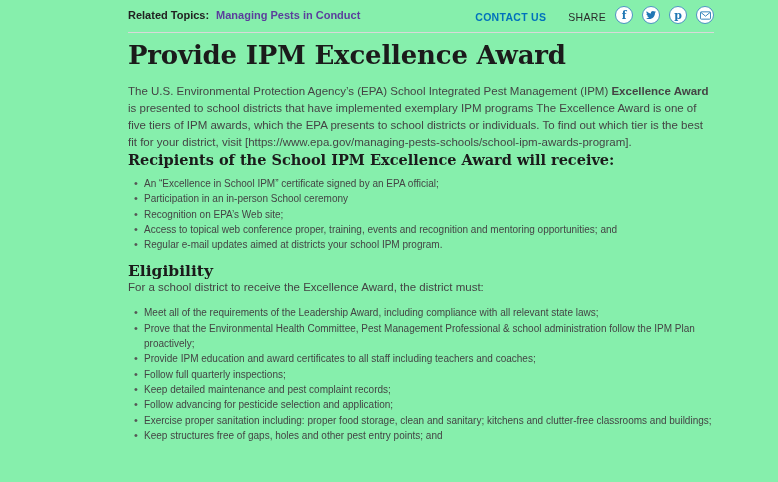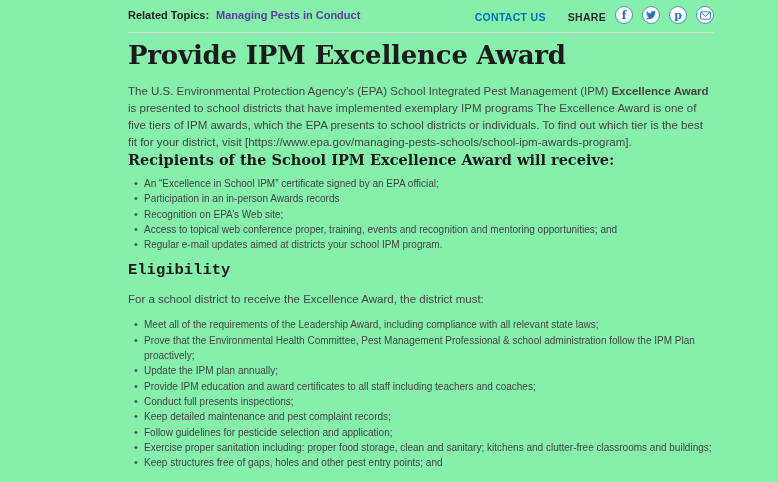--- a/index.html
+++ b/index.html
@@ -39,21 +39,21 @@
     font-size: 10.5px;
     font-weight: 600;
     letter-spacing: 0.3px;
     text-decoration: none;
     cursor: pointer;
     margin-right: 22px;
   }
   .share-label {
     color: #2b2b2b;
     font-size: 10.5px;
-    font-weight: 700;
+    font-weight: 400;
     letter-spacing: 0.3px;
     margin-right: 9px;
   }
   .share-icons { display: flex; align-items: center; gap: 9px; }
   .icon-circle {
     width: 18px; height: 18px;
     border: 1.4px solid #4b94c1;
     border-radius: 50%;
     display: flex; align-items: center; justify-content: center;
     background: #ffffff;
@@ -88,23 +88,23 @@
     line-height: 17px;
     color: #444444;
   }
   h2.section-heading {
     font-family: "DejaVu Serif", "Liberation Serif", serif;
     font-size: 14.5px;
     line-height: 18px;
     font-weight: 700;
     color: #1b1b1b;
   }
-  h2.section-heading.eligibility { margin-top: 9px; font-size: 15.5px; line-height: 19px; font-family: Liberation Mono, monospace; }
+  h2.section-heading.eligibility { margin-top: 9px; font-size: 15.5px; line-height: 19px; }
   p.elig-intro {
-    margin-top: 12px;
+    margin-top: 0;
     font-size: 11.5px;
     line-height: 15px;
     color: #444444;
   }
   ul.bullet-list {
     list-style: none;
     margin-top: 7px;
     padding-left: 16px;
   }
   ul.bullet-list.second { margin-top: 10px; }
@@ -163,37 +163,36 @@
     <hr class="divider">
 
     <h1 class="page-title">Provide IPM Excellence Award</h1>
 
     <p class="intro"><span>The U.S. Environmental Protection Agency’s (EPA) School Integrated Pest Management (IPM) </span><strong>Excellence Award</strong><span> is presented to school districts that have implemented exemplary IPM programs The Excellence Award is one of five tiers of IPM awards, which the EPA presents to school districts or individuals. To find out which tier is the best fit for your district, visit [https://www.epa.gov/managing-pests-schools/school-ipm-awards-program].</span></p>
 
     <h2 class="section-heading">Recipients of the School IPM Excellence Award will receive:</h2>
 
     <ul class="bullet-list">
       <li>An “Excellence in School IPM” certificate signed by an EPA official;</li>
-      <li>Participation in an in-person Awards records</li>
+      <li>Participation in an in-person School ceremony</li>
       <li>Recognition on EPA’s Web site;</li>
       <li>Access to topical web conference proper, training, events and recognition and mentoring opportunities; and</li>
       <li>Regular e-mail updates aimed at districts your school IPM program.</li>
     </ul>
 
     <h2 class="section-heading eligibility">Eligibility</h2>
 
     <p class="elig-intro">For a school district to receive the Excellence Award, the district must:</p>
 
     <ul class="bullet-list second">
       <li>Meet all of the requirements of the Leadership Award, including compliance with all relevant state laws;</li>
       <li>Prove that the Environmental Health Committee, Pest Management Professional &amp; school administration follow the IPM Plan proactively;</li>
-      <li>Update the IPM plan annually;</li>
       <li>Provide IPM education and award certificates to all staff including teachers and coaches;</li>
-      <li>Conduct full presents inspections;</li>
+      <li>Follow full quarterly inspections;</li>
       <li>Keep detailed maintenance and pest complaint records;</li>
-      <li>Follow guidelines for pesticide selection and application;</li>
+      <li>Follow advancing for pesticide selection and application;</li>
       <li>Exercise proper sanitation including: proper food storage, clean and sanitary; kitchens and clutter-free classrooms and buildings;</li>
       <li>Keep structures free of gaps, holes and other pest entry points; and</li>
 
     </ul>
 
   </div>
 </div>
 
 </body></html>

